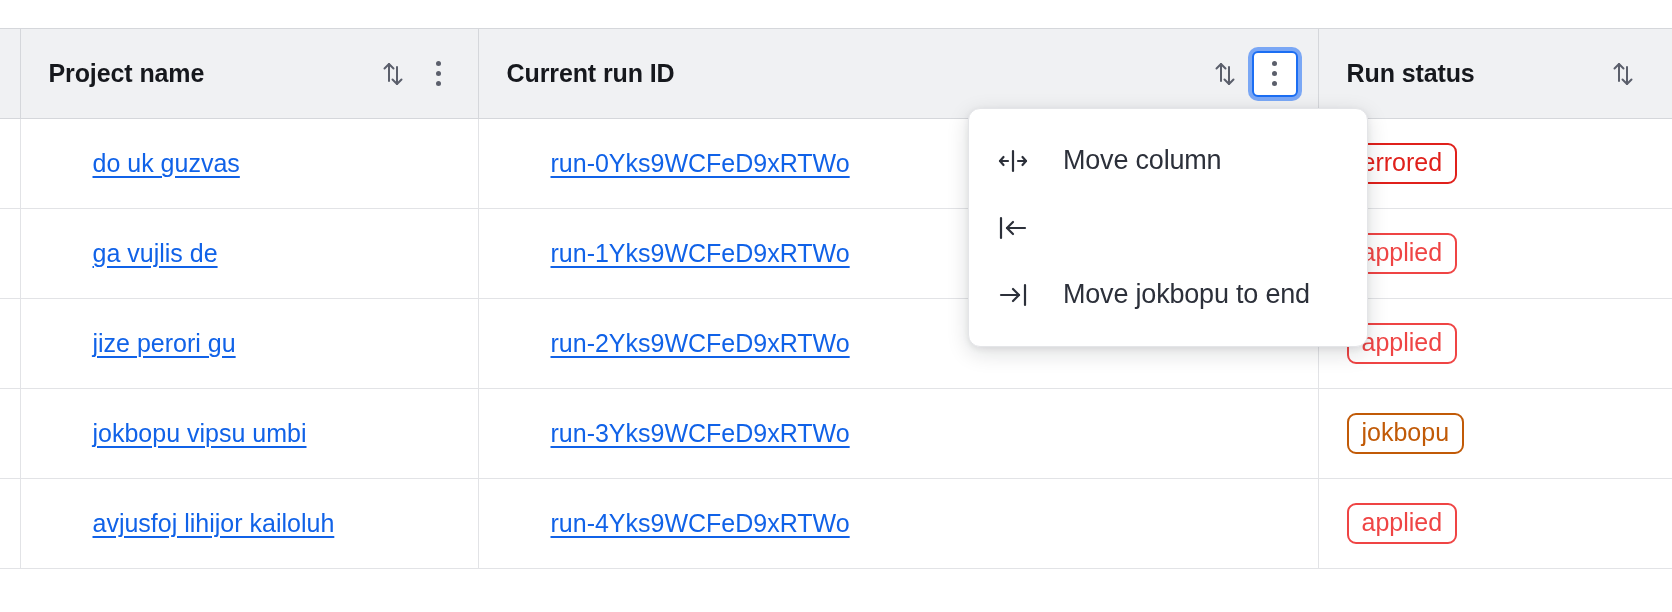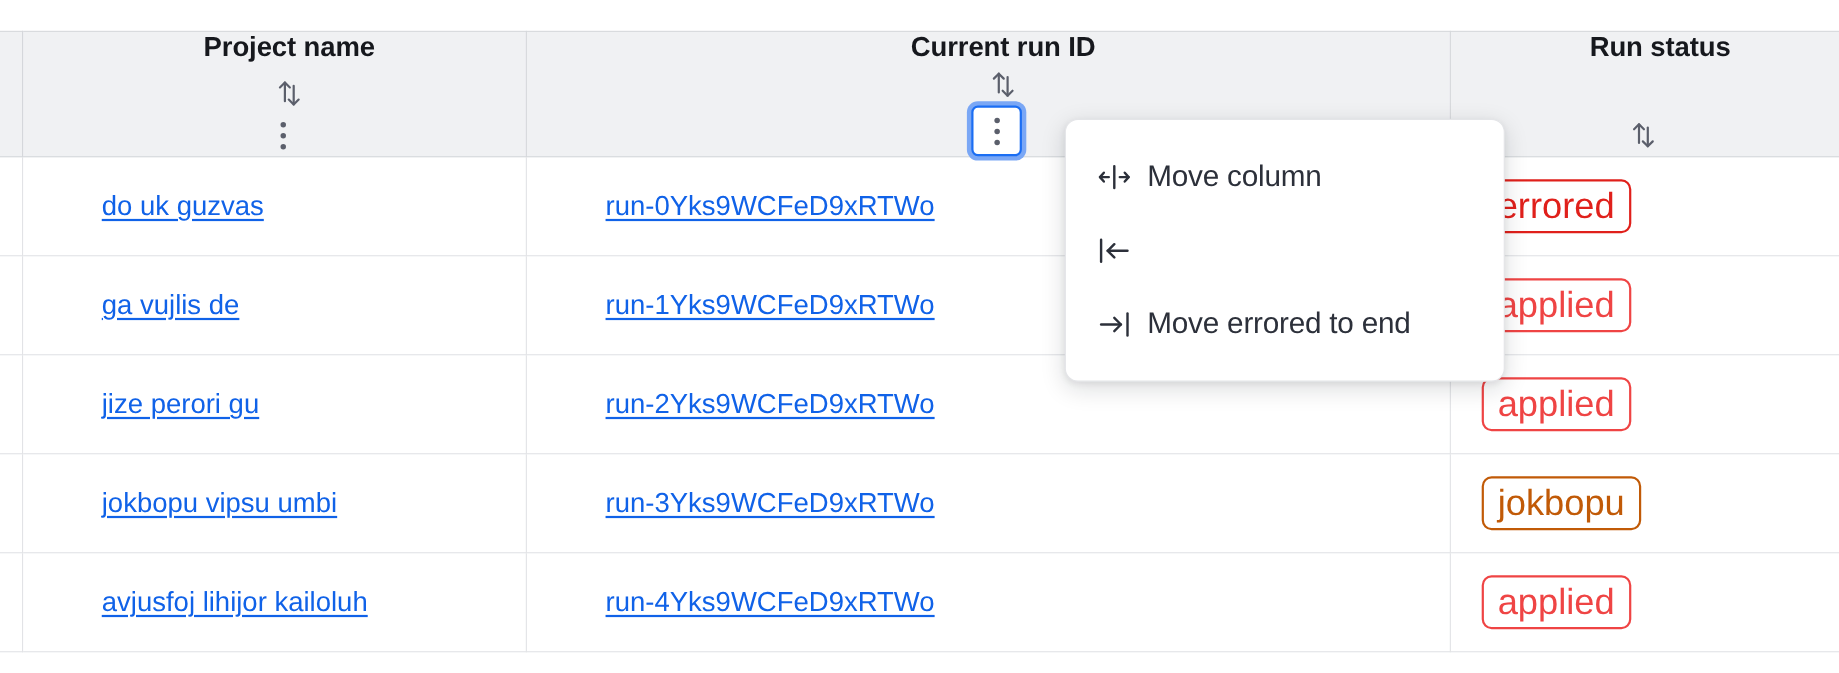--- a/index.html
+++ b/index.html
@@ -55,21 +55,20 @@
     padding: 0;
     border-right: 1px solid #d5d7db;
   }
   thead th.last { border-right: none; margin-left: 36px; }
 
   .th-inner {
     display: flex;
     align-items: center;
     width: 100%;
     height: 100%;
-    flex-direction: column;
   }
   .th-label {
     font-size: 25px;
     font-weight: bold;
     color: #16181d;
     letter-spacing: -0.1px;
     white-space: nowrap;
   }
   .th-spacer { flex: 1 1 auto; min-width: 18px; }
 
@@ -135,21 +134,21 @@
     white-space: nowrap;
     cursor: pointer;
     margin-left: 44px;
   }
 
   .badge {
     display: inline-block;
     border: 2px solid currentColor;
     border-radius: 9px;
     padding: 4px 13px 6px 13px;
-    font-size: 33px;
+    font-size: 25px;
     line-height: 1.08;
     white-space: nowrap;
   }
   .badge.errored { color: #e0201b; }
   .badge.applied { color: #ef4444; }
   .badge.planned { color: #c15a07; }
 
   
   .menu {
     position: absolute;
@@ -175,21 +174,21 @@
   .menu-ico {
     width: 36px;
     flex: 0 0 36px;
     display: flex;
     align-items: center;
     justify-content: center;
     color: #2c303a;
   }
   .menu-ico svg { display: block; }
   .menu-label {
-    margin-left: 12px;
+    margin-left: 32px;
     font-size: 27px;
     color: #2c303a;
     white-space: nowrap;
     letter-spacing: -0.2px;
   }
 </style>
 </head>
 <body>
 
 <div id="root">
@@ -373,18 +372,18 @@
     </div>
 
     <div class="menu-item">
       <span class="menu-ico">
         <svg width="32" height="26" viewBox="0 0 32 26" fill="none" stroke="currentColor" stroke-width="2.2" stroke-linecap="round" stroke-linejoin="round">
           <path d="M28 3 L28 23"></path>
           <path d="M4 13 L22 13"></path>
             <path d="M16 7 L22 13 L16 19"></path>
         </svg>
       </span>
-      <span class="menu-label">Move errored to end</span>
+      <span class="menu-label">Move jokbopu to end</span>
     </div>
 
   </div>
 
 </div>
 
 </body></html>

